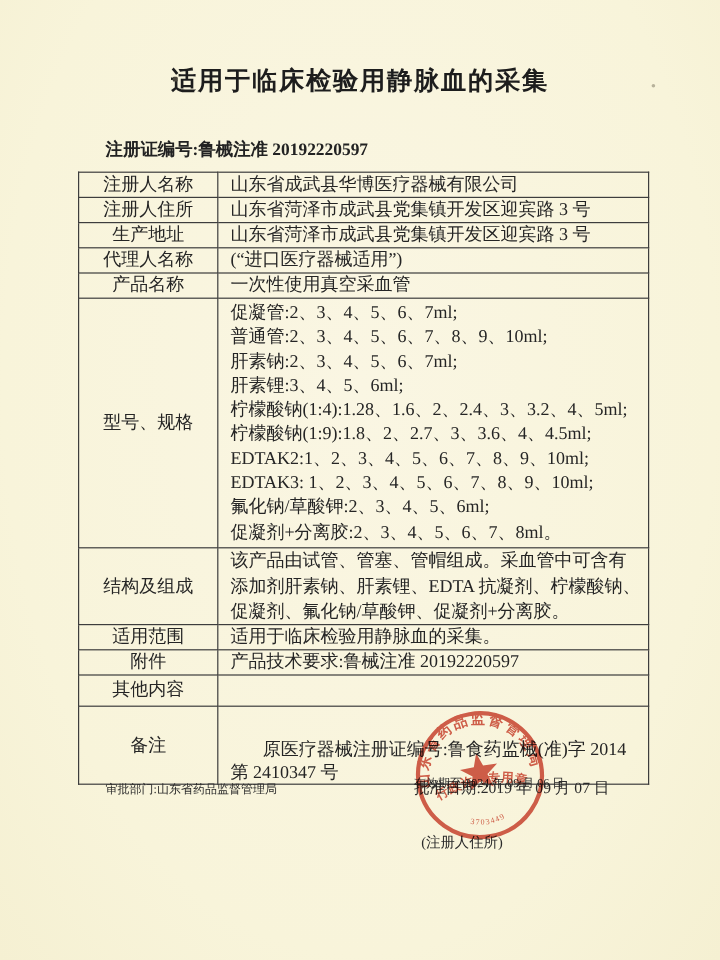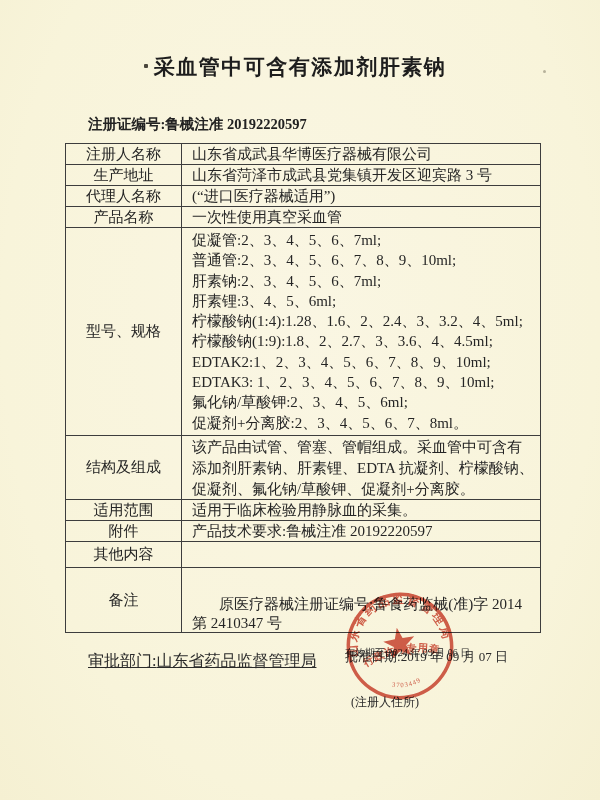--- a/index.html
+++ b/index.html
@@ -38,49 +38,53 @@
   tr.r-s td{height:20px;line-height:20px;}
   tr.r-spec td.val{vertical-align:middle;padding-top:2px;padding-bottom:2px;}
   .spec-line{line-height:20.3px;white-space:nowrap;font-size:15px;}
   tr.r-struct td{height:62px;}
   tr.r-struct td.val{line-height:20.8px;vertical-align:top;padding-top:1px;}
   tr.r-scope td,tr.r-attach td{height:20px;line-height:20px;}
   tr.r-other td{height:25px;line-height:25px;}
   tr.r-remark td{height:37px;}
   tr.r-remark td.val{line-height:18.5px;vertical-align:middle;}
   .remark-text{text-indent:1.8em;margin-top:27px;}
-  .f-dept{position:absolute;left:88px;top:651px;font-size:16px;color:#2a2a2a;text-decoration:underline;}
+  .f-dept{position:absolute;left:88px;top:651px;font-size:10px;color:#2a2a2a;}
   .f-date1{position:absolute;left:345px;top:648px;font-size:13px;color:#2a2a2a;}
   .f-date2{position:absolute;left:345px;top:646px;font-size:10px;color:#2a2a2a;}
   .f-sealnote{position:absolute;left:351px;top:694px;font-size:12px;color:#2a2a2a;}
   .stamp{
     position:absolute;left:336px;top:582px;width:128px;height:128px;
     transform:rotate(-10deg);
     mix-blend-mode:multiply;opacity:.85;
     pointer-events:none;
   }
   .speck1{position:absolute;left:144px;top:64px;width:4px;height:4px;background:#4a463c;border-radius:1px;}
   .speck2{position:absolute;left:543px;top:70px;width:3px;height:3px;background:#b7b29b;border-radius:50%;}
 </style>
 </head>
 <body>
 
 <div class="page">
 
-  <div class="doc-title">采血管中可含有添加剂肝素钠</div>
+  <div class="doc-title">适用于临床检验用静脉血的采集</div>
 
   <div class="cert-line">
     <span>注册证编号:</span><span>鲁械注准 20192220597</span>
   </div>
 
   <table class="cert">
     <tbody>
         <tr class="r-s">
       <td class="lab">注册人名称</td>
       <td class="val">山东省成武县华博医疗器械有限公司</td>
+    </tr>
+    <tr class="r-s">
+      <td class="lab">注册人住所</td>
+      <td class="val">山东省菏泽市成武县党集镇开发区迎宾路 3 号</td>
     </tr>
     <tr class="r-s">
       <td class="lab">生产地址</td>
       <td class="val">山东省菏泽市成武县党集镇开发区迎宾路 3 号</td>
     </tr>
     <tr class="r-s">
       <td class="lab">代理人名称</td>
       <td class="val">(“进口医疗器械适用”)</td>
     </tr>
     <tr class="r-s">

